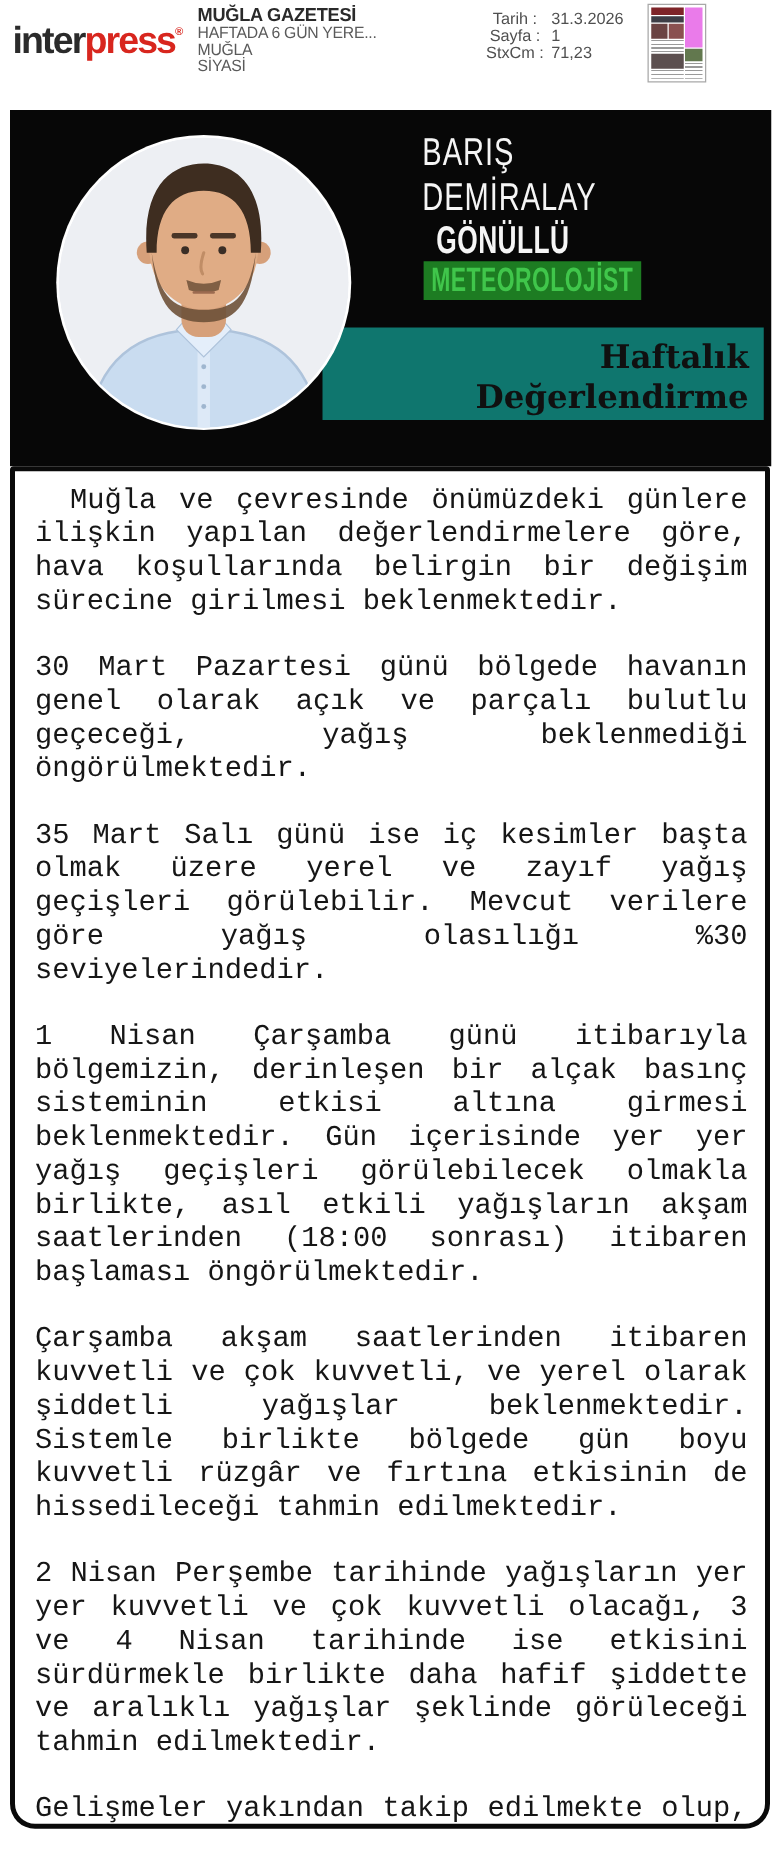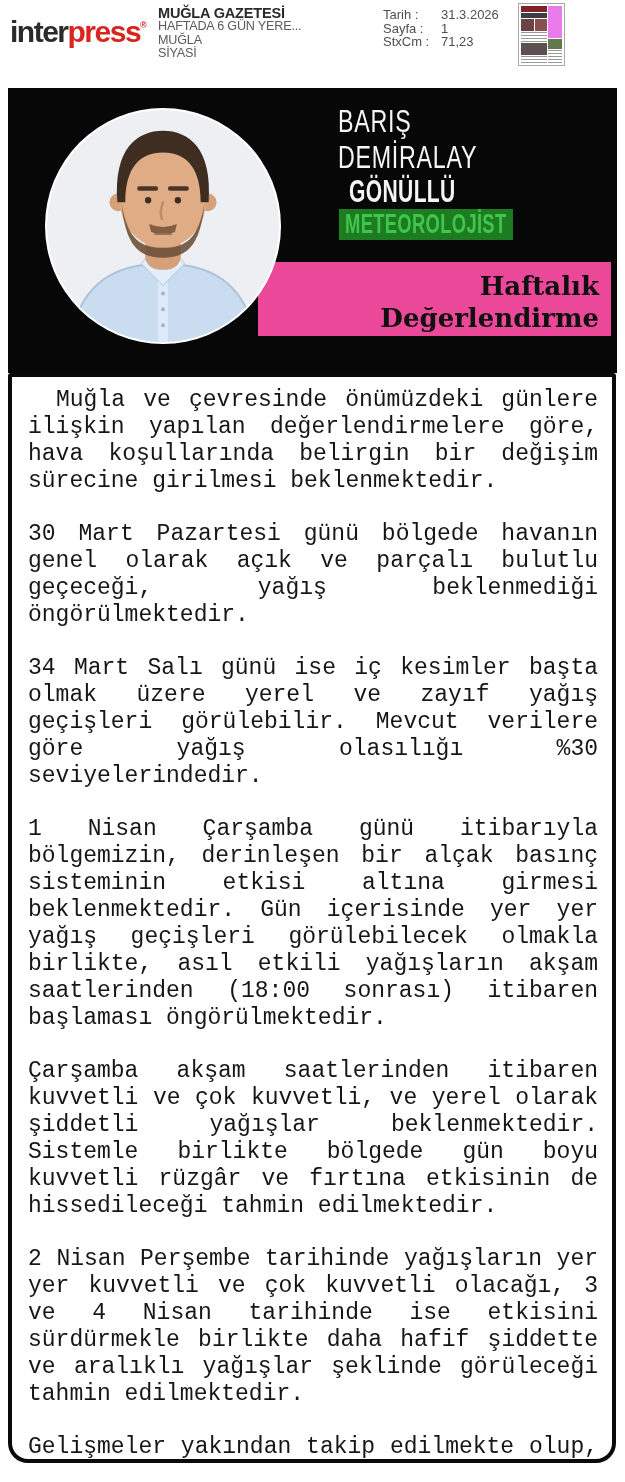--- a/index.html
+++ b/index.html
@@ -12,21 +12,21 @@
   .logo .lg-black{color:#2b2b2b;}
   .logo .lg-red{color:#d8261e;}
   .logo sup{font-size:9px;color:#d8261e;letter-spacing:0;vertical-align:14px;}
 
   .pubinfo{position:absolute;left:158px;top:6px;line-height:13.4px;
            letter-spacing:-0.2px;transform:scaleX(.97);transform-origin:left top;}
   .pub-title{font-size:15px;font-weight:bold;color:#2a2a2a;}
   .pub-sub{font-size:13px;color:#5a5a5a;}
 
   .meta{position:absolute;left:383px;top:8px;font-size:13px;color:#4f4f4f;line-height:13.6px;}
-  .meta-row{display:flex;}
+  .meta-row{display:flex;text-align:center;}
   .meta-label{width:58px;}
 
   .thumb{position:absolute;left:518px;top:3px;width:45px;height:61px;background:#fff;
          border:1px solid #a8a8a8;overflow:hidden;}
   .thumb>div{position:absolute;}
   .t-mast{left:2px;top:2px;width:26px;height:6px;background:#7e2429;}
   .t-head{left:2px;top:9px;width:26px;height:5px;background:#3d3d46;}
   .t-ph1{left:2px;top:15px;width:13px;height:12px;background:#6b4343;}
   .t-ph1b{left:16px;top:15px;width:12px;height:12px;background:#8a5050;}
   .t-txt1{left:2px;top:28px;width:26px;height:10px;
@@ -34,21 +34,21 @@
   .t-ph2{left:2px;top:39px;width:26px;height:12px;background:#5c4f4f;}
   .t-txt2{left:2px;top:52px;width:26px;height:7px;
           background:repeating-linear-gradient(#9a9a9a 0 1px,transparent 1px 3px);}
   .t-hl{left:29px;top:2px;width:14px;height:32px;background:#ea7bea;}
   .t-grn{left:29px;top:35px;width:14px;height:10px;background:#62784e;}
   .t-txt3{left:29px;top:46px;width:14px;height:13px;
           background:repeating-linear-gradient(#9a9a9a 0 1px,transparent 1px 3px);}
 
   
   .banner{position:absolute;left:8px;top:88px;width:609px;height:285px;background:#070707;}
-  .white-band{position:absolute;left:250px;right:6px;top:174px;height:74px;background:#ec4899;
+  .white-band{position:absolute;left:250px;right:6px;top:174px;height:74px;background:#0f766e;
               text-align:right;padding:8px 12px 0 0;box-sizing:border-box;}
   .col-title{font-family:"DejaVu Serif","Liberation Serif",serif;font-weight:bold;
              font-size:26px;line-height:32px;color:#101010;}
   .name-col{position:absolute;left:290px;right:0;top:16px;color:#f5f5f5;}
   .nm{font-size:31px;line-height:36px;font-weight:400;letter-spacing:1px;
       transform:scaleX(.75);transform-origin:50% 50%;}
   .role1{font-size:31px;line-height:28px;font-weight:bold;letter-spacing:.5px;
          transform:scaleX(.68);transform-origin:50% 50%;margin-top:2px;}
   .role2wrap{margin-top:3px;}
   .role2{display:inline-block;background:#1d7c22;color:#40c64b;font-weight:bold;
@@ -159,19 +159,19 @@
       <circle cx="105" cy="94" r="3.2" fill="#3a2e26"></circle>
       <circle cx="135" cy="94" r="3.2" fill="#3a2e26"></circle>
       <path d="M120,96 q-4,12 -1,17" stroke="#c08d66" stroke-width="2.5" fill="none" stroke-linecap="round"></path>
     </g>
   </svg>
 </div>
 
 <div class="article-box">
     <p>Muğla ve çevresinde önümüzdeki günlere ilişkin yapılan değerlendirmelere göre, hava koşullarında belirgin bir değişim sürecine girilmesi beklenmektedir.</p>
     <p>30 Mart Pazartesi günü bölgede havanın genel olarak açık ve parçalı bulutlu geçeceği, yağış beklenmediği öngörülmektedir.</p>
-    <p>34 Mart Salı günü ise iç kesimler başta olmak üzere yerel ve zayıf yağış geçişleri görülebilir. Mevcut verilere göre yağış olasılığı %30 seviyelerindedir.</p>
+    <p>35 Mart Salı günü ise iç kesimler başta olmak üzere yerel ve zayıf yağış geçişleri görülebilir. Mevcut verilere göre yağış olasılığı %30 seviyelerindedir.</p>
     <p>1 Nisan Çarşamba günü itibarıyla bölgemizin, derinleşen bir alçak basınç sisteminin etkisi altına girmesi beklenmektedir. Gün içerisinde yer yer yağış geçişleri görülebilecek olmakla birlikte, asıl etkili yağışların akşam saatlerinden (18:00 sonrası) itibaren başlaması öngörülmektedir.</p>
     <p>Çarşamba akşam saatlerinden itibaren kuvvetli ve çok kuvvetli, ve yerel olarak şiddetli yağışlar beklenmektedir. Sistemle birlikte bölgede gün boyu kuvvetli rüzgâr ve fırtına etkisinin de hissedileceği tahmin edilmektedir.</p>
     <p>2 Nisan Perşembe tarihinde yağışların yer yer kuvvetli ve çok kuvvetli olacağı, 3 ve 4 Nisan tarihinde ise etkisini sürdürmekle birlikte daha hafif şiddette ve aralıklı yağışlar şeklinde görüleceği tahmin edilmektedir.</p>
     <p>Gelişmeler yakından takip edilmekte olup, güncel veriler doğrultusunda yeni değerlendirmeler tarafımızca paylaşılacaktır.</p>
     <p>Barış Demiralay bildirdi.</p>
   </div>
 
 </body></html>

